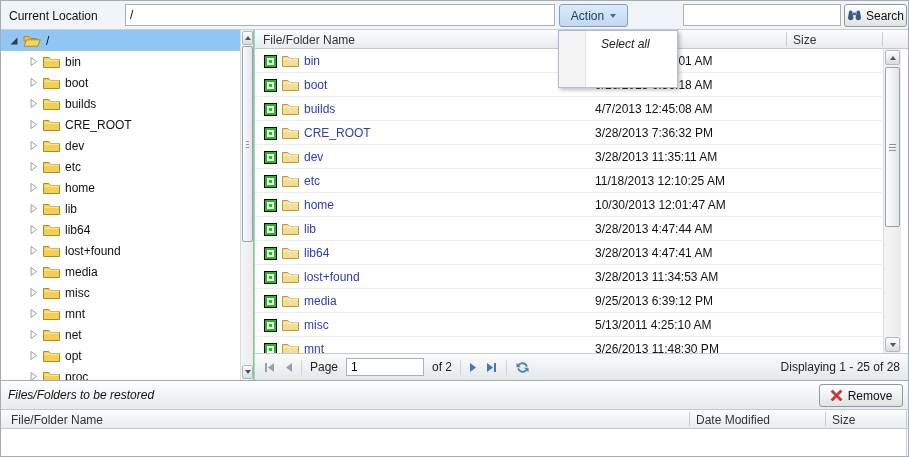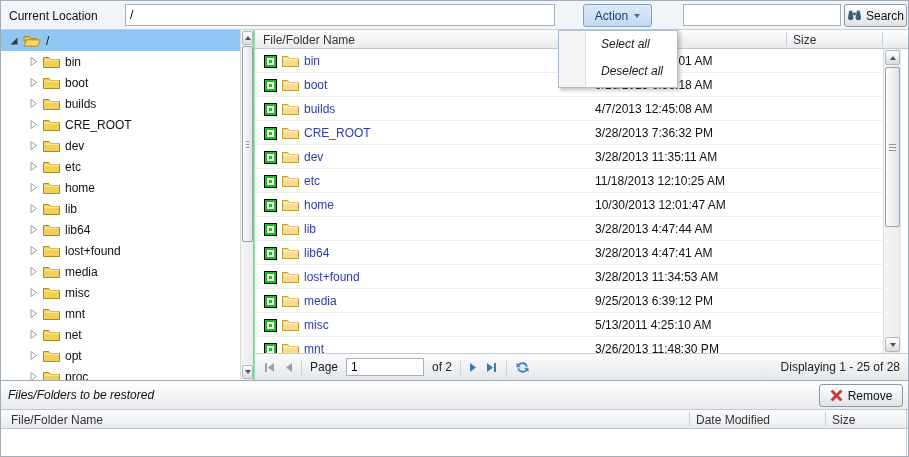--- a/index.html
+++ b/index.html
@@ -5,21 +5,21 @@
   * { margin:0; padding:0; box-sizing:border-box; }
   body { font-family:"Liberation Sans", sans-serif; font-size:12px; color:#222; background:#fff; }
   .app { position:relative; width:909px; height:457px; border:1px solid #a3abb5; background:#86efac; overflow:hidden; }
 
   
   .topbar { position:absolute; left:0; top:0; width:100%; height:29px; background:#f1f4f8; border-bottom:1px solid #c9ced4; z-index:5; }
   .loc-label { position:absolute; left:8px; top:8px; color:#111; }
   .tb-input { position:absolute; background:#fff; border:1px solid #a9b0b8; font:12px "Liberation Sans",sans-serif; padding:2px 4px; }
   .loc-input { left:124px; top:3px; width:430px; height:22px; }
   .search-input { left:682px; top:3px; width:158px; height:22px; }
-  .btn-action { position:absolute; left:558px; top:3px; width:69px; height:23px; background:linear-gradient(#dcebfb,#c2d8f0); border:1px solid #7fa0c4; border-radius:3px; color:#1c3d6e; display:flex; align-items:center; justify-content:center; gap:6px; cursor:pointer; z-index:60;margin-left:24px; }
+  .btn-action { position:absolute; left:558px; top:3px; width:69px; height:23px; background:linear-gradient(#dcebfb,#c2d8f0); border:1px solid #7fa0c4; border-radius:3px; color:#1c3d6e; display:flex; align-items:center; justify-content:center; gap:6px; cursor:pointer; z-index:60; }
   .caret { width:0; height:0; border-left:3.5px solid transparent; border-right:3.5px solid transparent; border-top:4px solid #4a6a94; }
   .btn-search { position:absolute; left:843px; top:3px; width:63px; height:23px; background:linear-gradient(#ffffff,#dfe2e5); border:1px solid #8d98a3; border-radius:3px; display:flex; align-items:center; justify-content:center; gap:4px; color:#111; cursor:pointer; }
 
   
   .menu { position:absolute; left:557px; top:29px; width:120px; height:58px; background:#fff; border:1px solid #aebdd2; box-shadow:2px 2px 4px rgba(70,70,70,.35); z-index:50; }
   .menu-gutter { position:absolute; left:0; top:0; width:27px; height:100%; background:#f4f4f4; border-right:1px solid #e3e3e3; }
   .mi { position:relative; height:27px; line-height:27px; padding-left:42px; color:#222; cursor:pointer;font-style:italic; }
 
   
   .tree { position:absolute; left:0; top:29px; width:253px; height:350px; background:#fff; border-right:1px solid #a7afb8; overflow:hidden; }
@@ -92,21 +92,20 @@
       </span>
       <span>Search</span>
     </div>
   </div>
 
   <div class="menu">
     <div class="menu-gutter"></div>
     <div>
   <div class="mi">Select all</div>
 
-  <div class="mi">Deselect all</div>
 </div>
   </div>
 
   <div class="tree">
     <div class="trow root">
       <span class="texp">
         <svg width="10" height="10" viewBox="0 0 10 10">
             <polygon points="8.5,1.5 8.5,8.5 1.5,8.5" fill="#3b3b3b"></polygon>
           </svg>
       </span>

